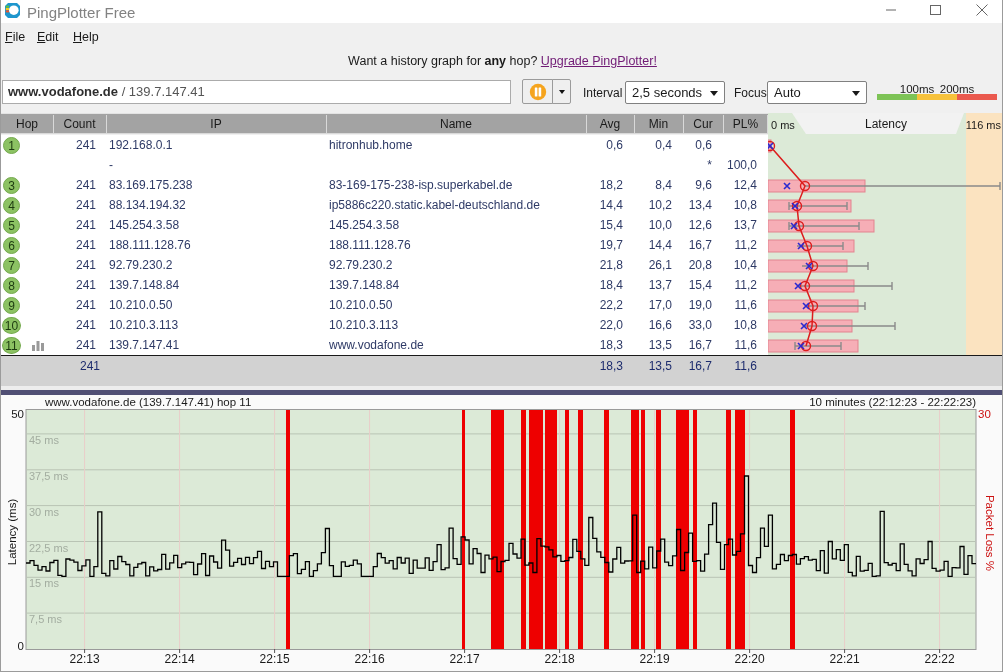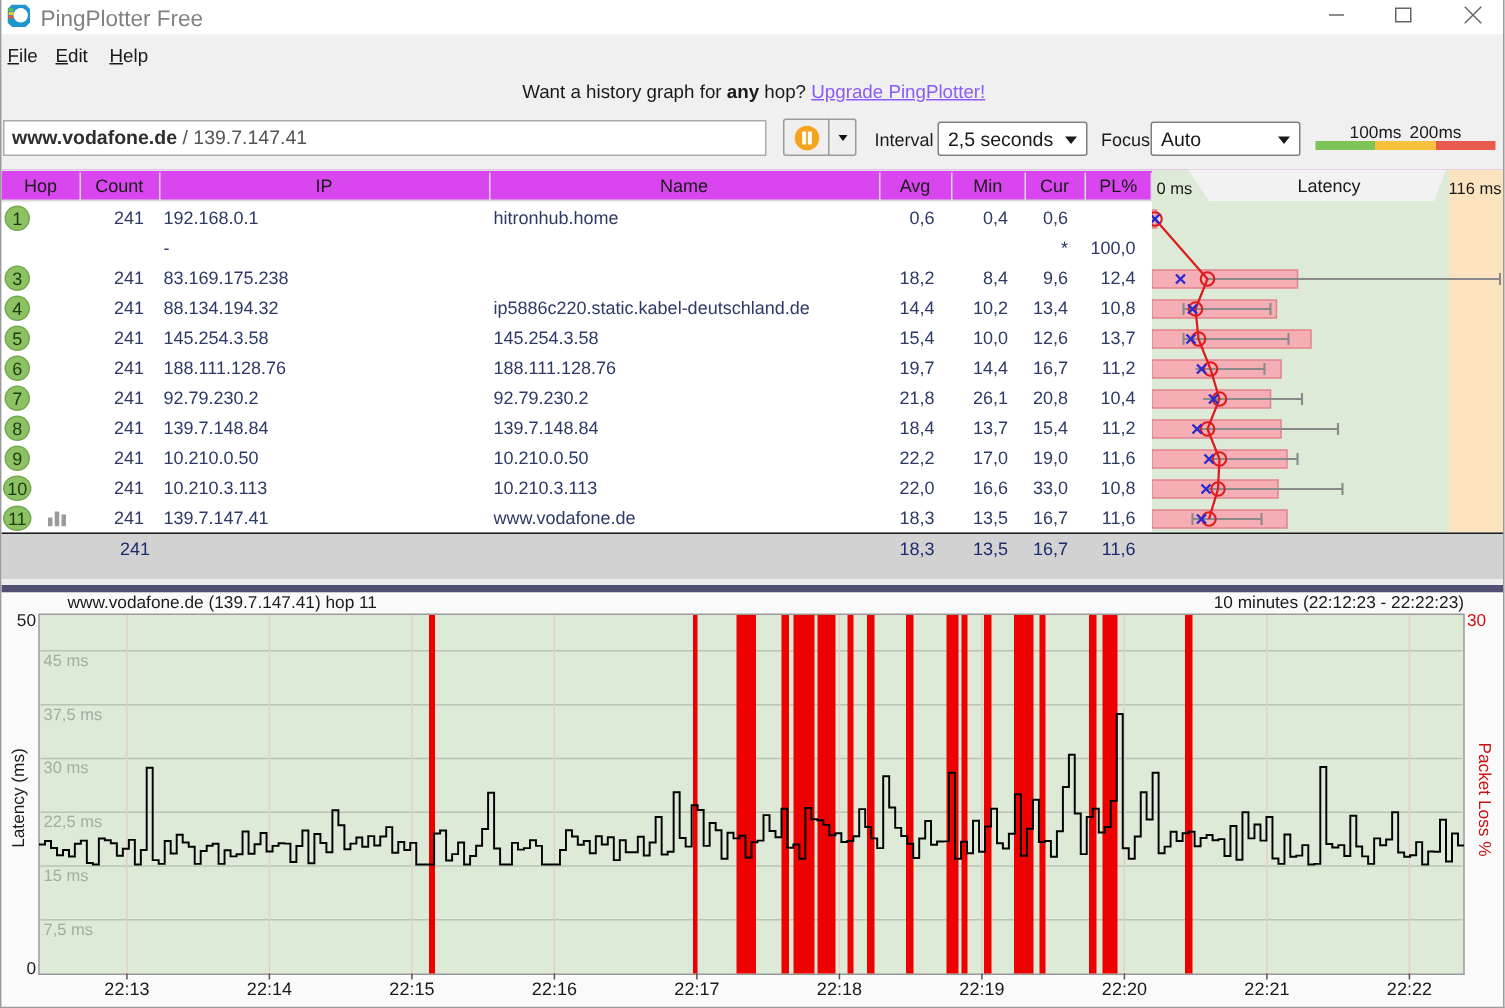--- a/index.html
+++ b/index.html
@@ -13,37 +13,37 @@
 #apptitle { position:absolute; left:26px; top:4px; font-size:15px; color:#828282; }
 .winbtn { position:absolute; top:0; width:34px; height:23px; color:#5a5a5a; }
 
 
 #menubar { position:absolute; left:0; top:23px; width:1003px; height:26px; background:#f0f0f0; }
 .menuitem { position:absolute; top:7px; font-size:12.5px; color:#1a1a1a; }
 .menuitem u { text-decoration:underline; }
 
 
 #upgrade { position:absolute; left:0; top:49px; width:1003px; height:24px; line-height:24px; font-size:12.5px; color:#1a1a1a; text-align:center; }
-#upgrade .lnk { color:#8b5cf6; text-decoration:underline; }
+#upgrade .lnk { color:#701a75; text-decoration:underline; }
 
 
 #addrbox { position:absolute; left:1px; top:80px; width:509px; height:24px; background:#fff; border:1px solid #ababab; font-size:13px; color:#555; padding-left:5px; line-height:22px; }
 #addrbox b { color:#2e2e2e; }
 #pausebtn { position:absolute; left:521px; top:79px; width:31px; height:25px; background:#efefef; border:1px solid #9b9b9b; border-radius:2px 0 0 2px; }
 #pausearr { position:absolute; left:551px; top:79px; width:19px; height:25px; background:#efefef; border:1px solid #9b9b9b; border-radius:0 2px 2px 0; }
 .lbl { position:absolute; font-size:12px; color:#1a1a1a; top:86px; }
 .combo { position:absolute; top:81px; height:23px; border-radius:2px; background:#fff; border:1px solid #808080; font-size:13px; color:#1a1a1a; padding:3px 0 0 6px; }
 .cArr { position:absolute; right:6px; top:9px; width:0; height:0; border-left:4px solid transparent; border-right:4px solid transparent; border-top:5px solid #1a1a1a; }
 
 
 #legend100 { position:absolute; left:894px; top:83px; width:44px; font-size:11.5px; color:#1a1a1a; text-align:center; }
 #legend200 { position:absolute; left:934px; top:83px; width:44px; font-size:11.5px; color:#1a1a1a; text-align:center; }
 #legendbar { position:absolute; left:876px; top:94px; width:120px; height:6px;
   background:linear-gradient(90deg,#7dc356 0 33.3%,#f7c23c 33.3% 66.7%,#ea594e 66.7% 100%); }
-#thead { position:absolute; left:0; top:113px; width:1003px; height:21px; background:#d946ef; border-top:1px solid #e3e3e3; border-bottom:1px solid #d9d9d9; }
+#thead { position:absolute; left:0; top:113px; width:1003px; height:21px; background:#a3a3a3; border-top:1px solid #e3e3e3; border-bottom:1px solid #d9d9d9; }
 .hc { position:absolute; top:3px; font-size:12px; color:#1a1a1a; text-align:center; }
 .hsep { position:absolute; top:1px; height:19px; width:1px; background:#d9d9d9; }
 #tbody { position:absolute; left:0; top:135px; width:1003px; height:220px; background:#fff; }
 .cell { position:absolute; height:20px; line-height:20px; font-size:12px; color:#2e3a66; }
 .num { text-align:right; }
 .hopc { position:absolute; margin-top:1px; width:17px; height:17px; border-radius:50%; background:#8cc263; border:1px solid #74a94e; color:#1d3b10; font-size:12px; text-align:center; line-height:16px; }
 #summary { position:absolute; left:0; top:355px; width:1003px; height:31px; background:#d2d2d2; border-top:1px solid #1a1a1a; }
 #summary div { position:absolute; top:0px; height:20px; line-height:20px; font-size:12px; color:#1d2c6e; }
 #sfocus { color:#2a3a70 !important; }
 #grayfill { position:absolute; left:0; top:386px; width:1003px; height:4px; background:#ededed; }
@@ -136,20 +136,21 @@
 <div class="cell" style="left:328px;top:0px">hitronhub.home</div>
 <div class="cell num" style="left:577px;top:0px;width:45px">0,6</div>
 <div class="cell num" style="left:626px;top:0px;width:45px">0,4</div>
 <div class="cell num" style="left:666px;top:0px;width:45px">0,6</div>
 <div class="cell" style="left:108px;top:20px">-</div>
 <div class="cell num" style="left:666px;top:20px;width:45px">*</div>
 <div class="cell num" style="left:711px;top:20px;width:45px">100,0</div>
 <div class="hopc" style="left:2px;top:41px">3</div>
 <div class="cell num" style="left:55px;top:40px;width:40px">241</div>
 <div class="cell" style="left:108px;top:40px">83.169.175.238</div>
+<div class="cell" style="left:328px;top:40px">83-169-175-238-isp.superkabel.de</div>
 <div class="cell num" style="left:577px;top:40px;width:45px">18,2</div>
 <div class="cell num" style="left:626px;top:40px;width:45px">8,4</div>
 <div class="cell num" style="left:666px;top:40px;width:45px">9,6</div>
 <div class="cell num" style="left:711px;top:40px;width:45px">12,4</div>
 <div class="hopc" style="left:2px;top:61px">4</div>
 <div class="cell num" style="left:55px;top:60px;width:40px">241</div>
 <div class="cell" style="left:108px;top:60px">88.134.194.32</div>
 <div class="cell" style="left:328px;top:60px">ip5886c220.static.kabel-deutschland.de</div>
 <div class="cell num" style="left:577px;top:60px;width:45px">14,4</div>
 <div class="cell num" style="left:626px;top:60px;width:45px">10,2</div>

